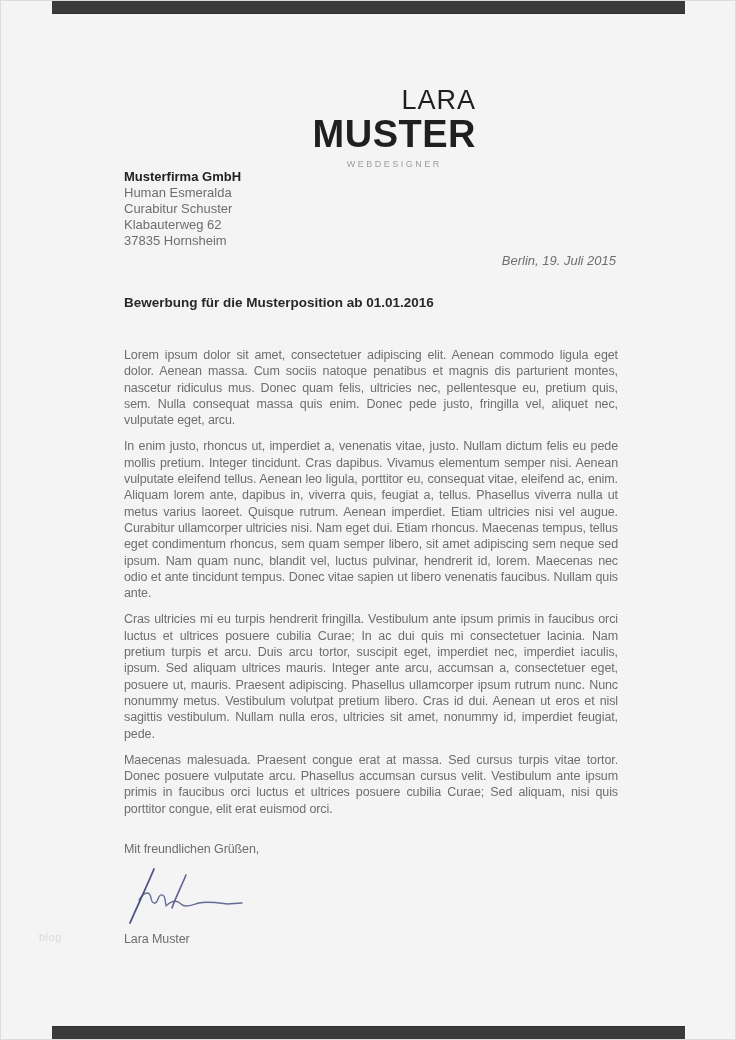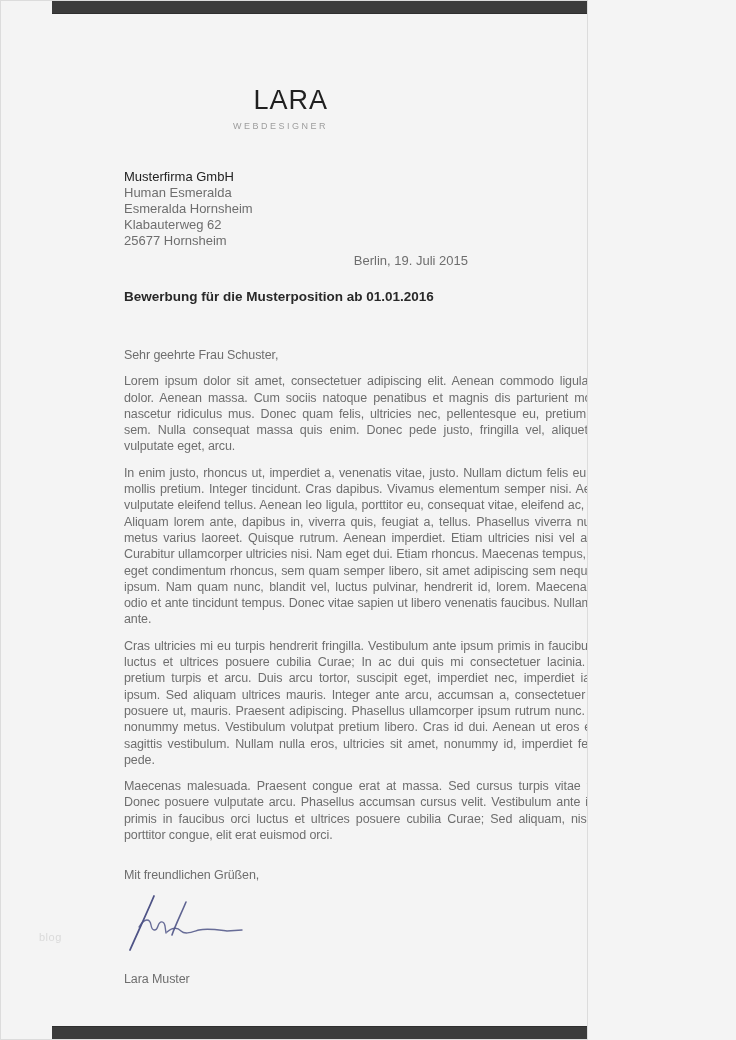--- a/index.html
+++ b/index.html
@@ -3,21 +3,21 @@
 <meta charset="utf-8">
 <style>
   * { margin: 0; padding: 0; box-sizing: border-box; }
   html, body { width: 736px; height: 1040px; }
   body {
     font-family: "Liberation Sans", "DejaVu Sans", sans-serif;
     background: #f4f4f4;
   }
   .page {
     position: relative;
-    width: 588px;
+    width: 736px;
     height: 1040px;
     background: #f4f4f4;
     border: 1px solid #dcdcdc;
     overflow: hidden;
   }
   .accent-bar {
     position: absolute;
     left: 51px;
     width: 633px;
     height: 13px;
@@ -44,47 +44,49 @@
     font-weight: 700;
     letter-spacing: 0.5px;
     line-height: 38px;
   }
   .job-title {
     margin-top: 6px;
     font-size: 9px;
     font-weight: 400;
     letter-spacing: 2.5px;
     color: #9d9d9d;
+    text-align: center;
   }
 
   .recipient {
     position: absolute;
     left: 123px;
     top: 168px;
     font-size: 13px;
     line-height: 16px;
     color: #6e6e6e;
   }
   .recipient .company {
     color: #222;
-    font-weight: 400;
+    font-weight: 700;
   }
 
   .date-line {
     position: absolute;
     top: 252px;
     right: 119px;
     font-size: 13px;
     color: #6e6e6e;
+    font-style: italic;
   }
 
   .subject {
     position: absolute;
     left: 123px;
-    top: 288px;
+    top: 294px;
     font-size: 13.5px;
     font-weight: 700;
     color: #282828;
   }
 
   .letter-body {
     position: absolute;
     left: 123px;
     top: 346px;
     width: 494px;
@@ -96,57 +98,57 @@
   .salutation { margin-bottom: 10px; }
   .letter-body p.para {
     text-align: justify;
     margin-bottom: 10px;
   }
   .closing { margin-top: 24px; }
   .signature-wrap {
     margin-top: 8px;
     height: 64px;
   }
-  .signature-name { margin-top: 15px; }
+  .signature-name { margin-top: 2px; }
 
   .watermark {
     position: absolute;
     left: 38px;
     top: 930px;
     font-size: 11px;
     color: #dadada;
     letter-spacing: 0.5px;
   }
 </style>
 </head>
 <body>
 
 <div class="page">
 
   <div class="accent-bar top"></div>
 
   <div class="header-block">
     <div class="first-name">LARA</div>
+    <div class="last-name">MUSTER</div>
     <div class="job-title">WEBDESIGNER</div>
   </div>
 
   <div class="recipient">
     <div class="company">Musterfirma GmbH</div>
     <div>Human Esmeralda</div>
-    <div>Esmeralda Hornsheim</div>
+    <div>Curabitur Schuster</div>
     <div>Klabauterweg 62</div>
-    <div>25677 Hornsheim</div>
+    <div>37835 Hornsheim</div>
   </div>
 
   <div class="date-line">Berlin, 19. Juli 2015</div>
 
   <div class="subject">Bewerbung für die Musterposition ab 01.01.2016</div>
 
   <div class="letter-body">
-    <div class="salutation">Sehr geehrte Frau Schuster,</div>
     <p class="para">Lorem ipsum dolor sit amet, consectetuer adipiscing elit. Aenean commodo ligula eget dolor. Aenean massa. Cum sociis natoque penatibus et magnis dis parturient montes, nascetur ridiculus mus. Donec quam felis, ultricies nec, pellentesque eu, pretium quis, sem. Nulla consequat massa quis enim. Donec pede justo, fringilla vel, aliquet nec, vulputate eget, arcu.</p>
     <p class="para">In enim justo, rhoncus ut, imperdiet a, venenatis vitae, justo. Nullam dictum felis eu pede mollis pretium. Integer tincidunt. Cras dapibus. Vivamus elementum semper nisi. Aenean vulputate eleifend tellus. Aenean leo ligula, porttitor eu, consequat vitae, eleifend ac, enim. Aliquam lorem ante, dapibus in, viverra quis, feugiat a, tellus. Phasellus viverra nulla ut metus varius laoreet. Quisque rutrum. Aenean imperdiet. Etiam ultricies nisi vel augue. Curabitur ullamcorper ultricies nisi. Nam eget dui. Etiam rhoncus. Maecenas tempus, tellus eget condimentum rhoncus, sem quam semper libero, sit amet adipiscing sem neque sed ipsum. Nam quam nunc, blandit vel, luctus pulvinar, hendrerit id, lorem. Maecenas nec odio et ante tincidunt tempus. Donec vitae sapien ut libero venenatis faucibus. Nullam quis ante.</p>
     <p class="para">Cras ultricies mi eu turpis hendrerit fringilla. Vestibulum ante ipsum primis in faucibus orci luctus et ultrices posuere cubilia Curae; In ac dui quis mi consectetuer lacinia. Nam pretium turpis et arcu. Duis arcu tortor, suscipit eget, imperdiet nec, imperdiet iaculis, ipsum. Sed aliquam ultrices mauris. Integer ante arcu, accumsan a, consectetuer eget, posuere ut, mauris. Praesent adipiscing. Phasellus ullamcorper ipsum rutrum nunc. Nunc nonummy metus. Vestibulum volutpat pretium libero. Cras id dui. Aenean ut eros et nisl sagittis vestibulum. Nullam nulla eros, ultricies sit amet, nonummy id, imperdiet feugiat, pede.</p>
     <p class="para">Maecenas malesuada. Praesent congue erat at massa. Sed cursus turpis vitae tortor. Donec posuere vulputate arcu. Phasellus accumsan cursus velit. Vestibulum ante ipsum primis in faucibus orci luctus et ultrices posuere cubilia Curae; Sed aliquam, nisi quis porttitor congue, elit erat euismod orci.</p>
     <div class="closing">Mit freundlichen Grüßen,</div>
 
     <div class="signature-wrap">
       <svg width="135" height="62" viewBox="0 0 135 62" fill="none" xmlns="http://www.w3.org/2000/svg">
         <path d="M30 4 C25 16 14 40 6 58" stroke="#4e5386" stroke-width="1.8" stroke-linecap="round"></path>
         <path d="M15 35 C21 25 26 27 27 33 C28 39 32 40 34 34 C36 28 40 29 41 34 L42 41" stroke="#4e5386" stroke-width="1.4" stroke-linecap="round" opacity="0.85"></path>

